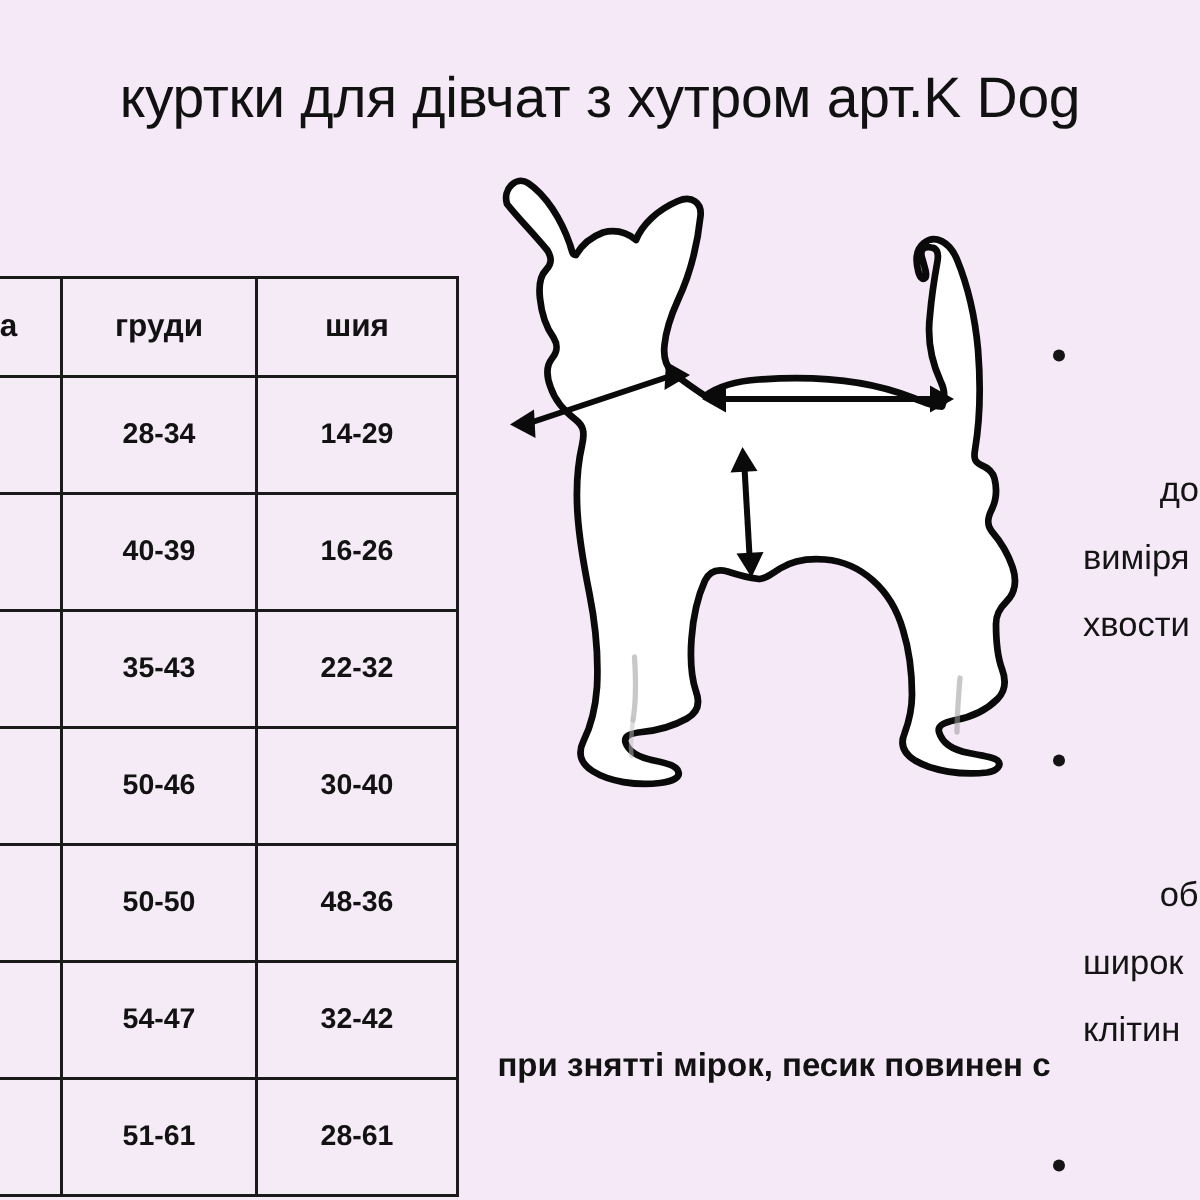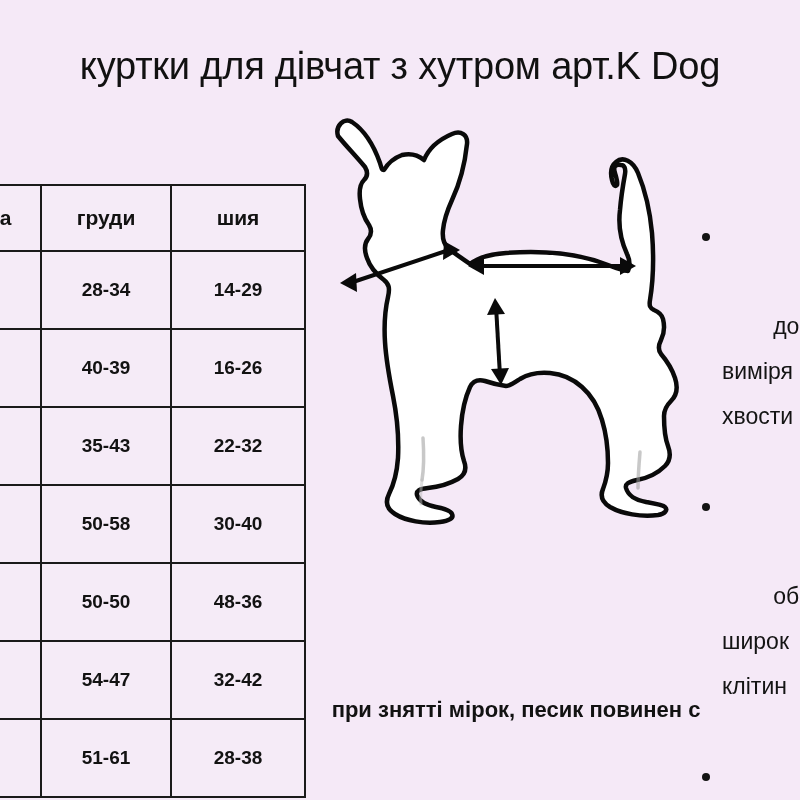--- a/index.html
+++ b/index.html
@@ -156,37 +156,37 @@
           <td>40-39</td>
           <td>16-26</td>
         </tr>
         <tr>
           <td></td>
           <td>35-43</td>
           <td>22-32</td>
         </tr>
         <tr>
           <td></td>
-          <td>50-58</td>
+          <td>50-46</td>
           <td>30-40</td>
         </tr>
         <tr>
           <td></td>
           <td>50-50</td>
           <td>48-36</td>
         </tr>
         <tr>
           <td></td>
           <td>54-47</td>
           <td>32-42</td>
         </tr>
         <tr>
           <td></td>
           <td>51-61</td>
-          <td>28-38</td>
+          <td>28-61</td>
         </tr>
       </tbody>
     </table>
   </div>
 
   <div class="dog-figure">
     <svg viewBox="0 0 386 418" xmlns="http://www.w3.org/2000/svg">
 
       <path d="M 20 28
            C 17 18, 26 9, 34 14

